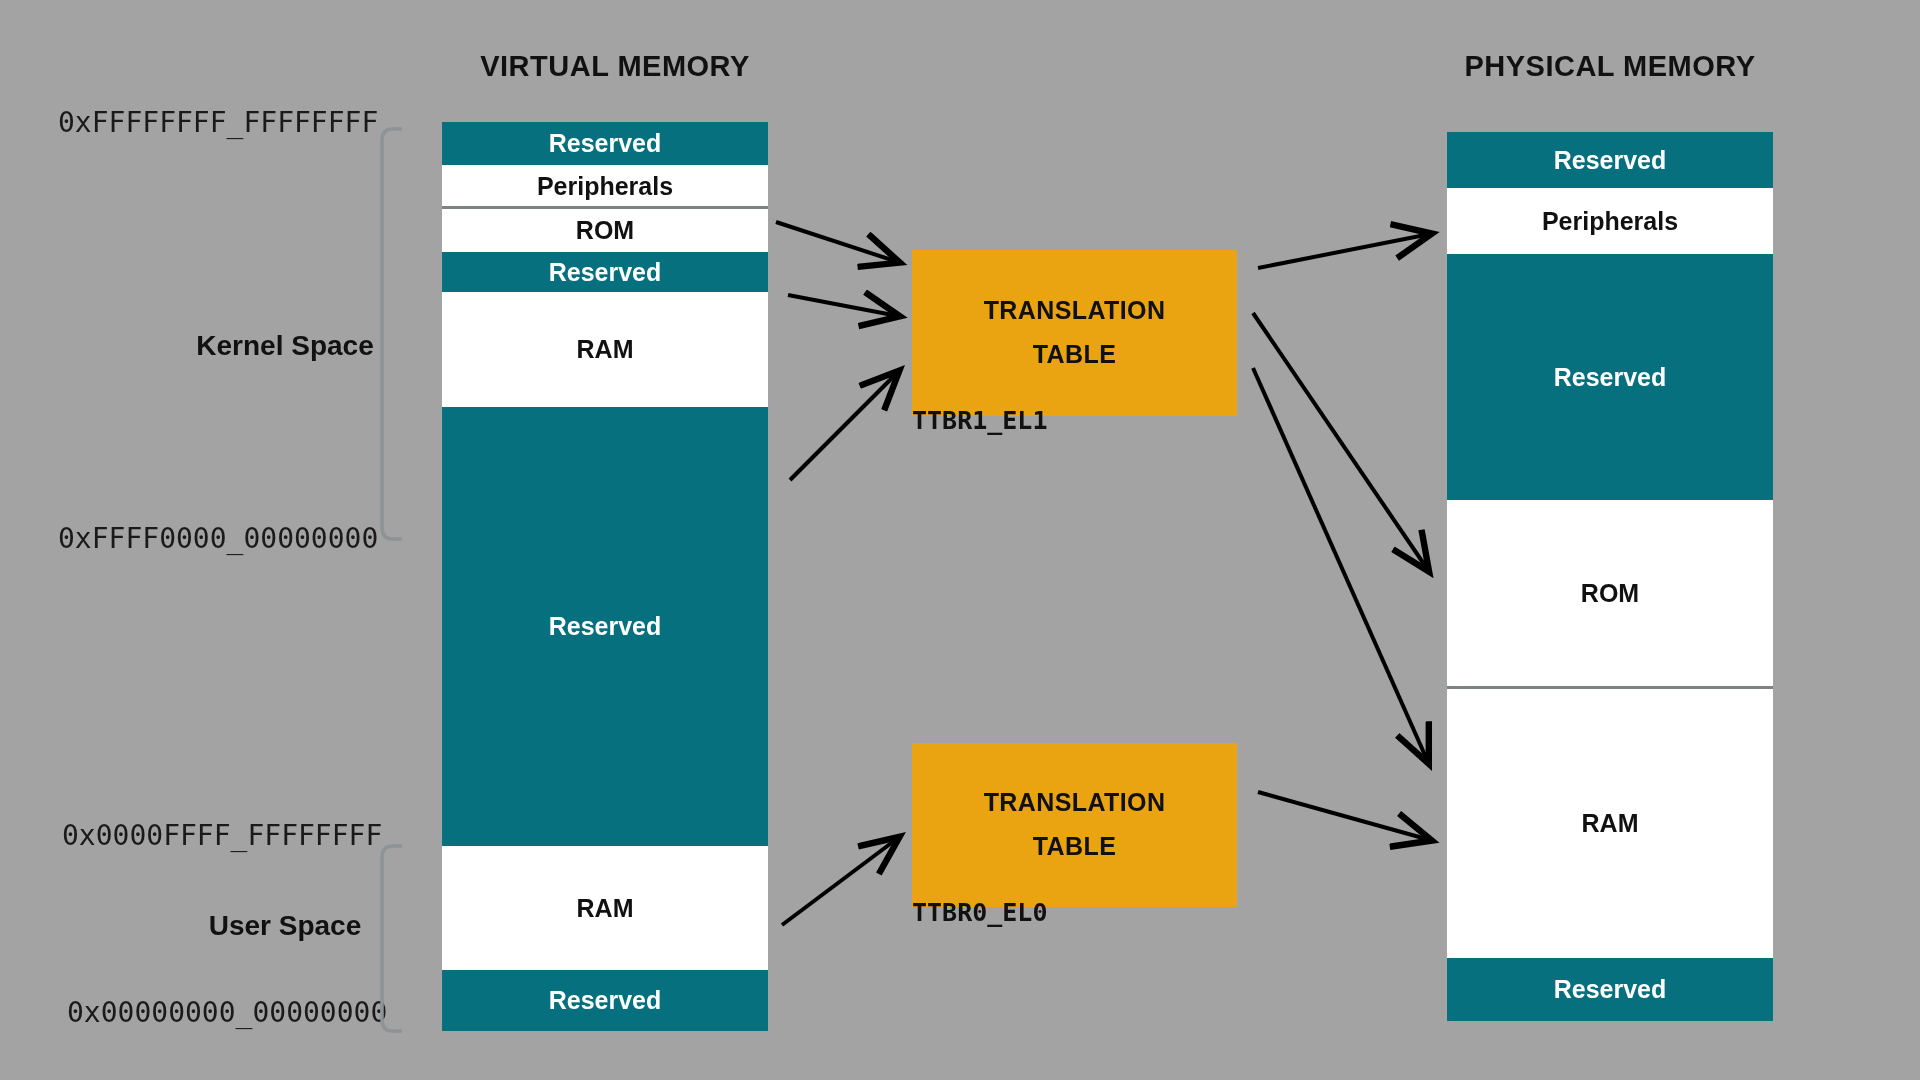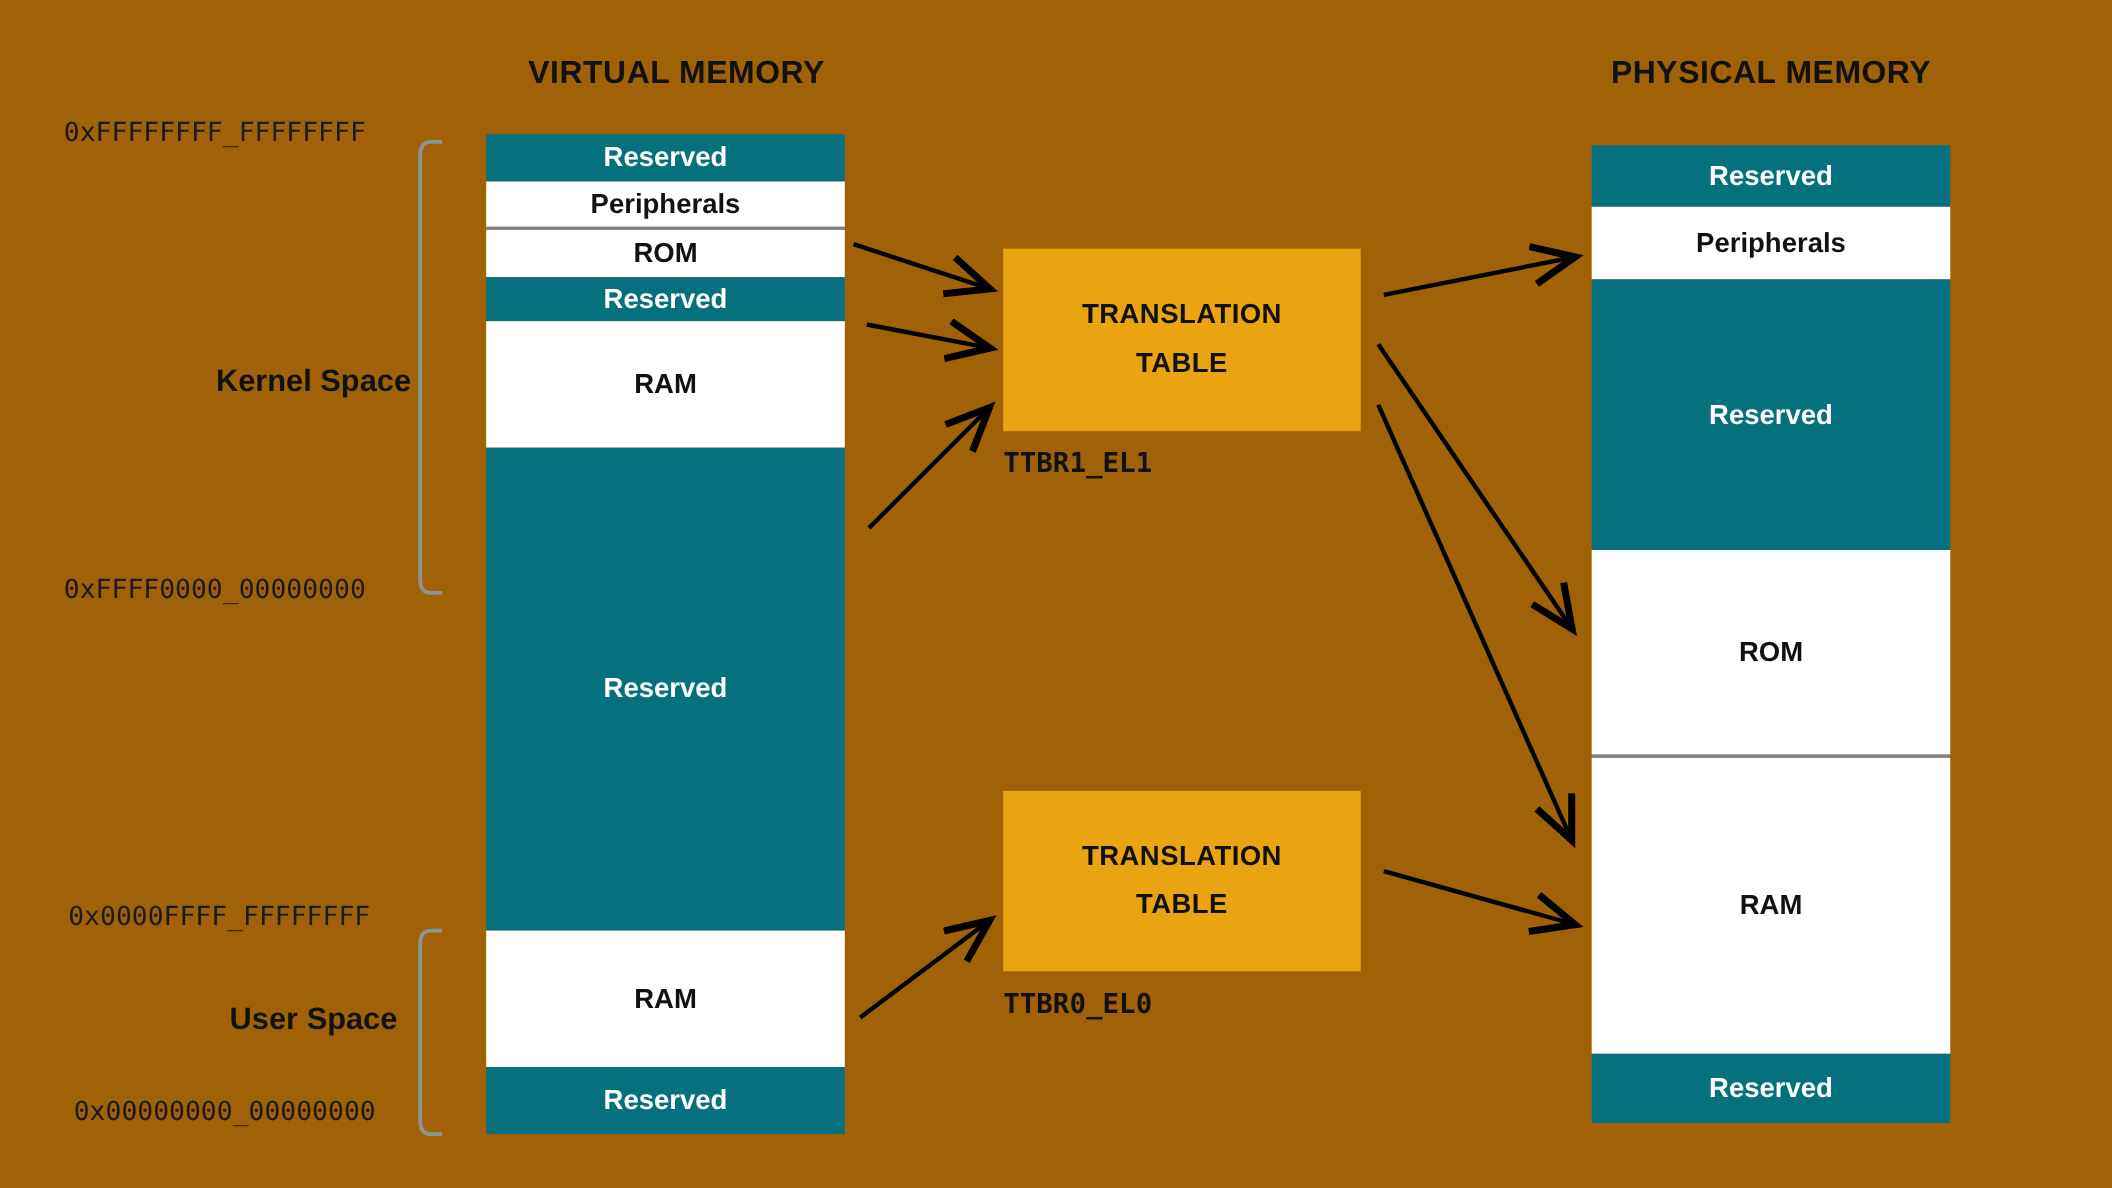--- a/index.html
+++ b/index.html
@@ -10,42 +10,42 @@
   body {
     width: 1920px;
     height: 1080px;
     overflow: hidden;
     font-family: "Liberation Sans", sans-serif;
   }
   #stage {
     position: relative;
     width: 1920px;
     height: 1080px;
-    background: #a16207;
+    background: #a3a3a3;
   }
   svg.layer {
     position: absolute;
     left: 0;
     top: 0;
     width: 1920px;
     height: 1080px;
   }
   .col-title {
     position: absolute;
     font-size: 29px;
     font-weight: bold;
     letter-spacing: 0.5px;
     color: #111111;
     text-align: center;
     white-space: nowrap;
   }
   .addr-label {
     position: absolute;
     font-family: "DejaVu Sans Mono", "Liberation Mono", monospace;
-    font-size: 24px;
+    font-size: 28px;
     color: #1a1a1a;
     white-space: nowrap;
     text-align: center;
   }
   .space-label {
     position: absolute;
     font-size: 28px;
     font-weight: bold;
     color: #111111;
     white-space: nowrap;
@@ -82,20 +82,21 @@
     display: flex;
     flex-direction: column;
     align-items: center;
     justify-content: center;
     box-sizing: border-box;
     color: #111111;
     font-size: 25px;
     font-weight: bold;
     letter-spacing: 0.4px;
     line-height: 1.75;
+    margin-top: 24px;
   }
   .tt-caption {
     position: absolute;
     font-family: "DejaVu Sans Mono", "Liberation Mono", monospace;
     font-size: 25px;
     font-weight: bold;
     color: #111111;
     white-space: nowrap;
   }
 </style>

